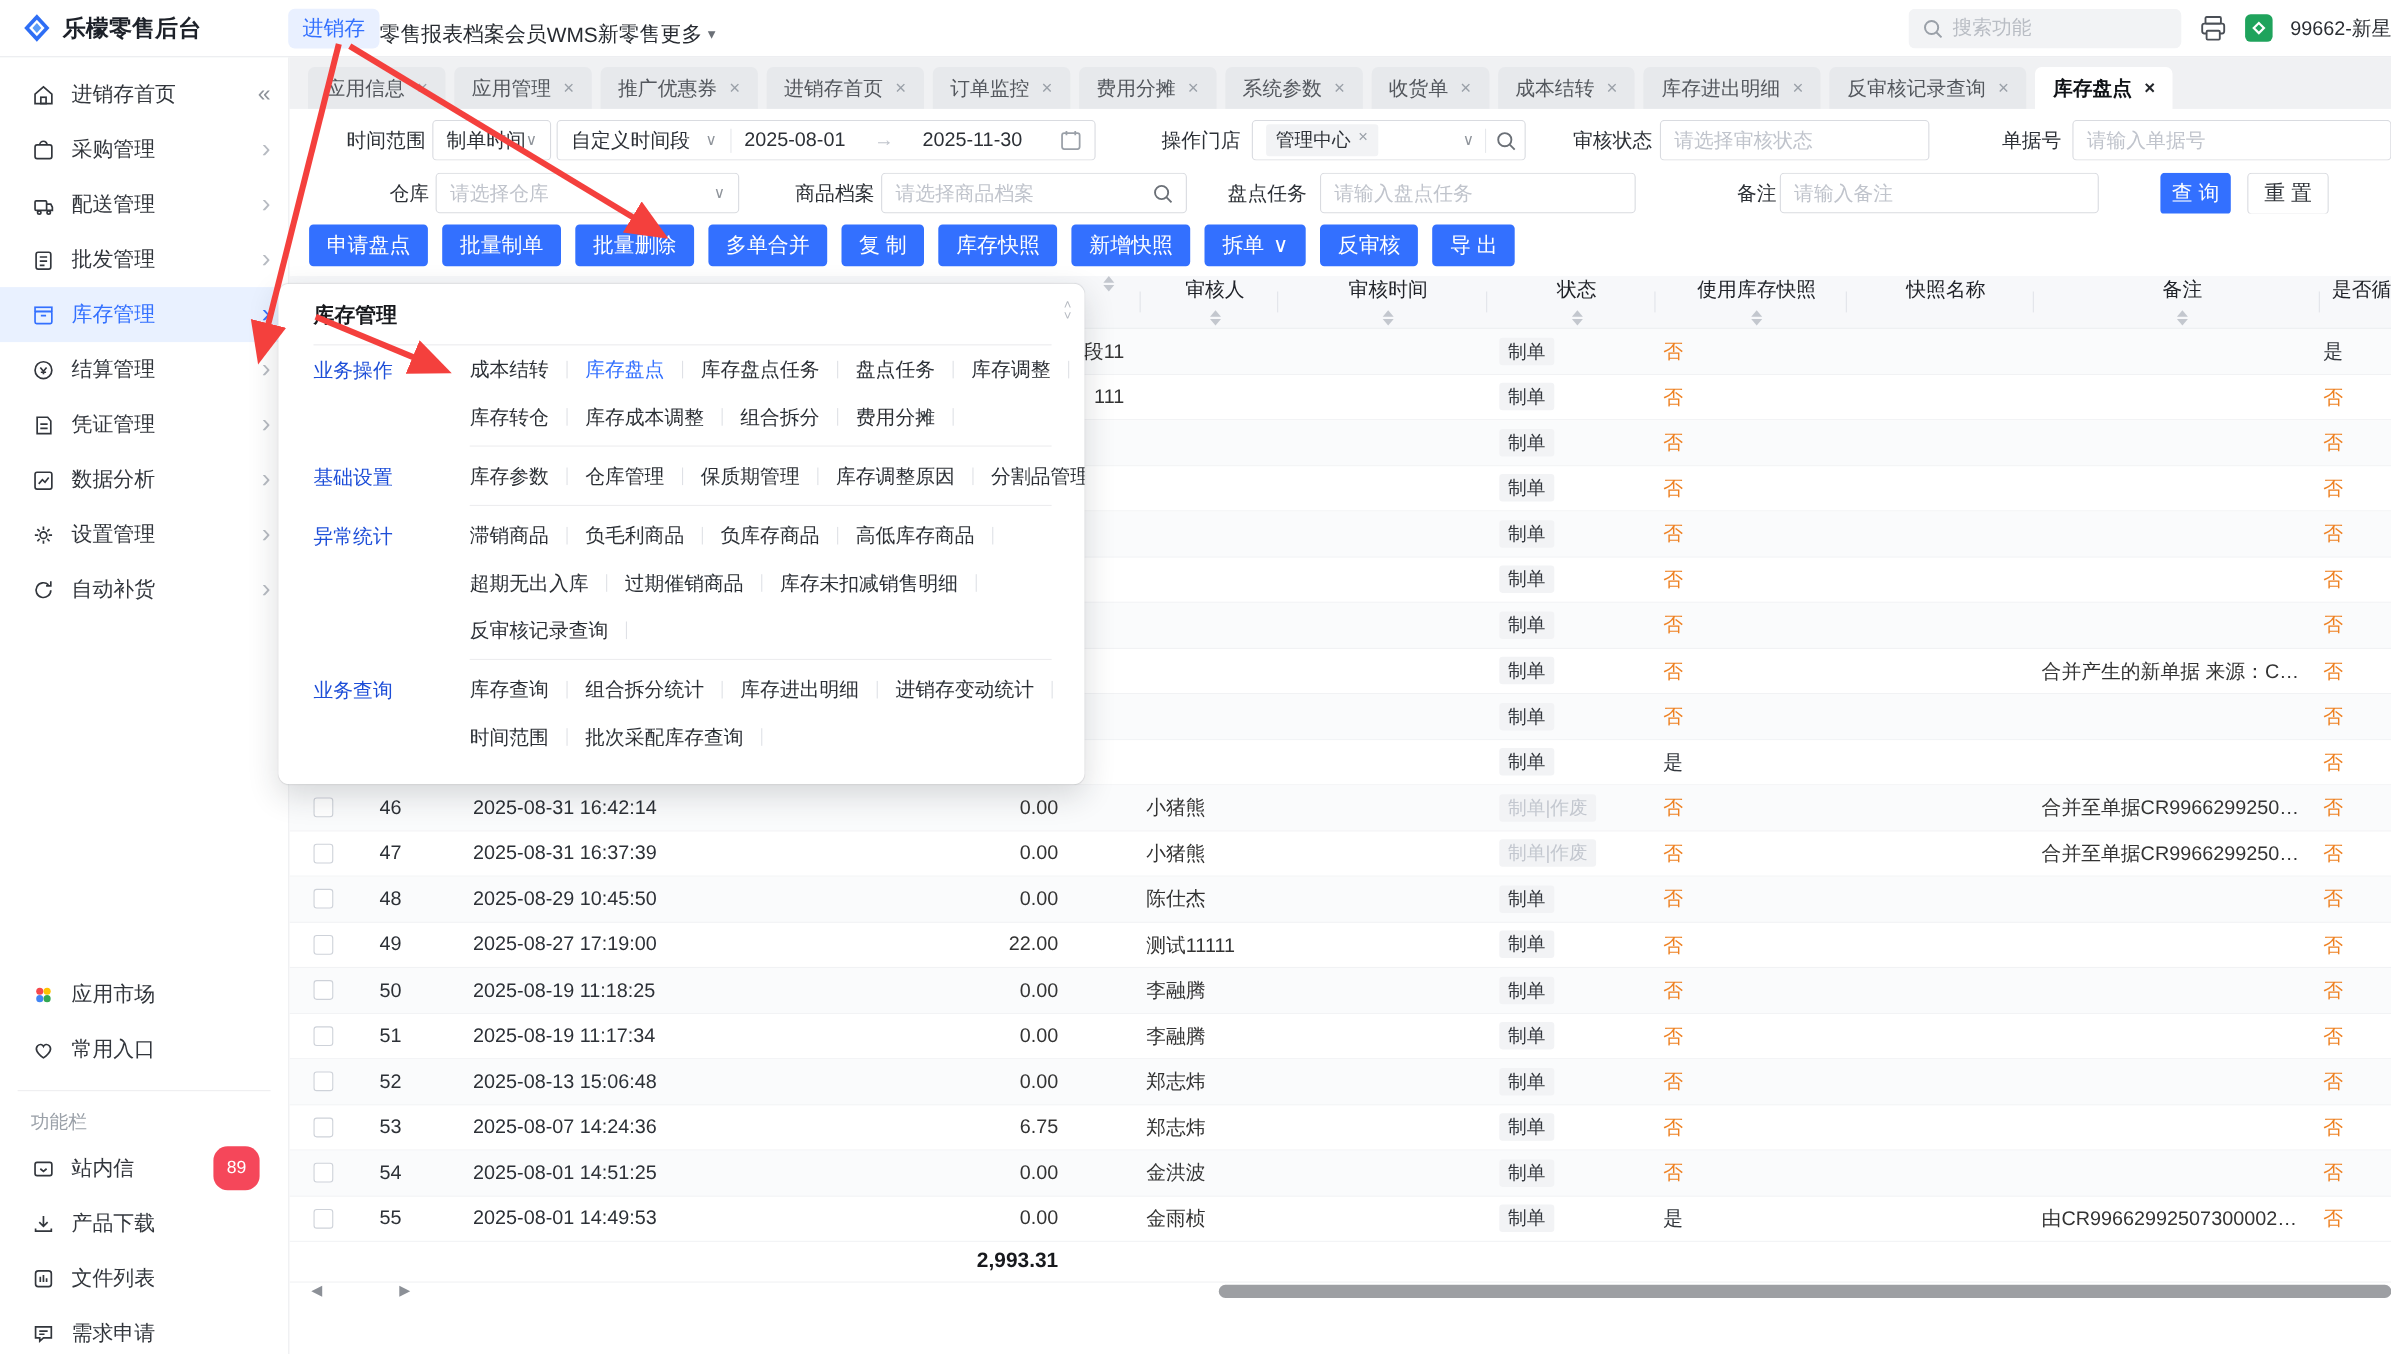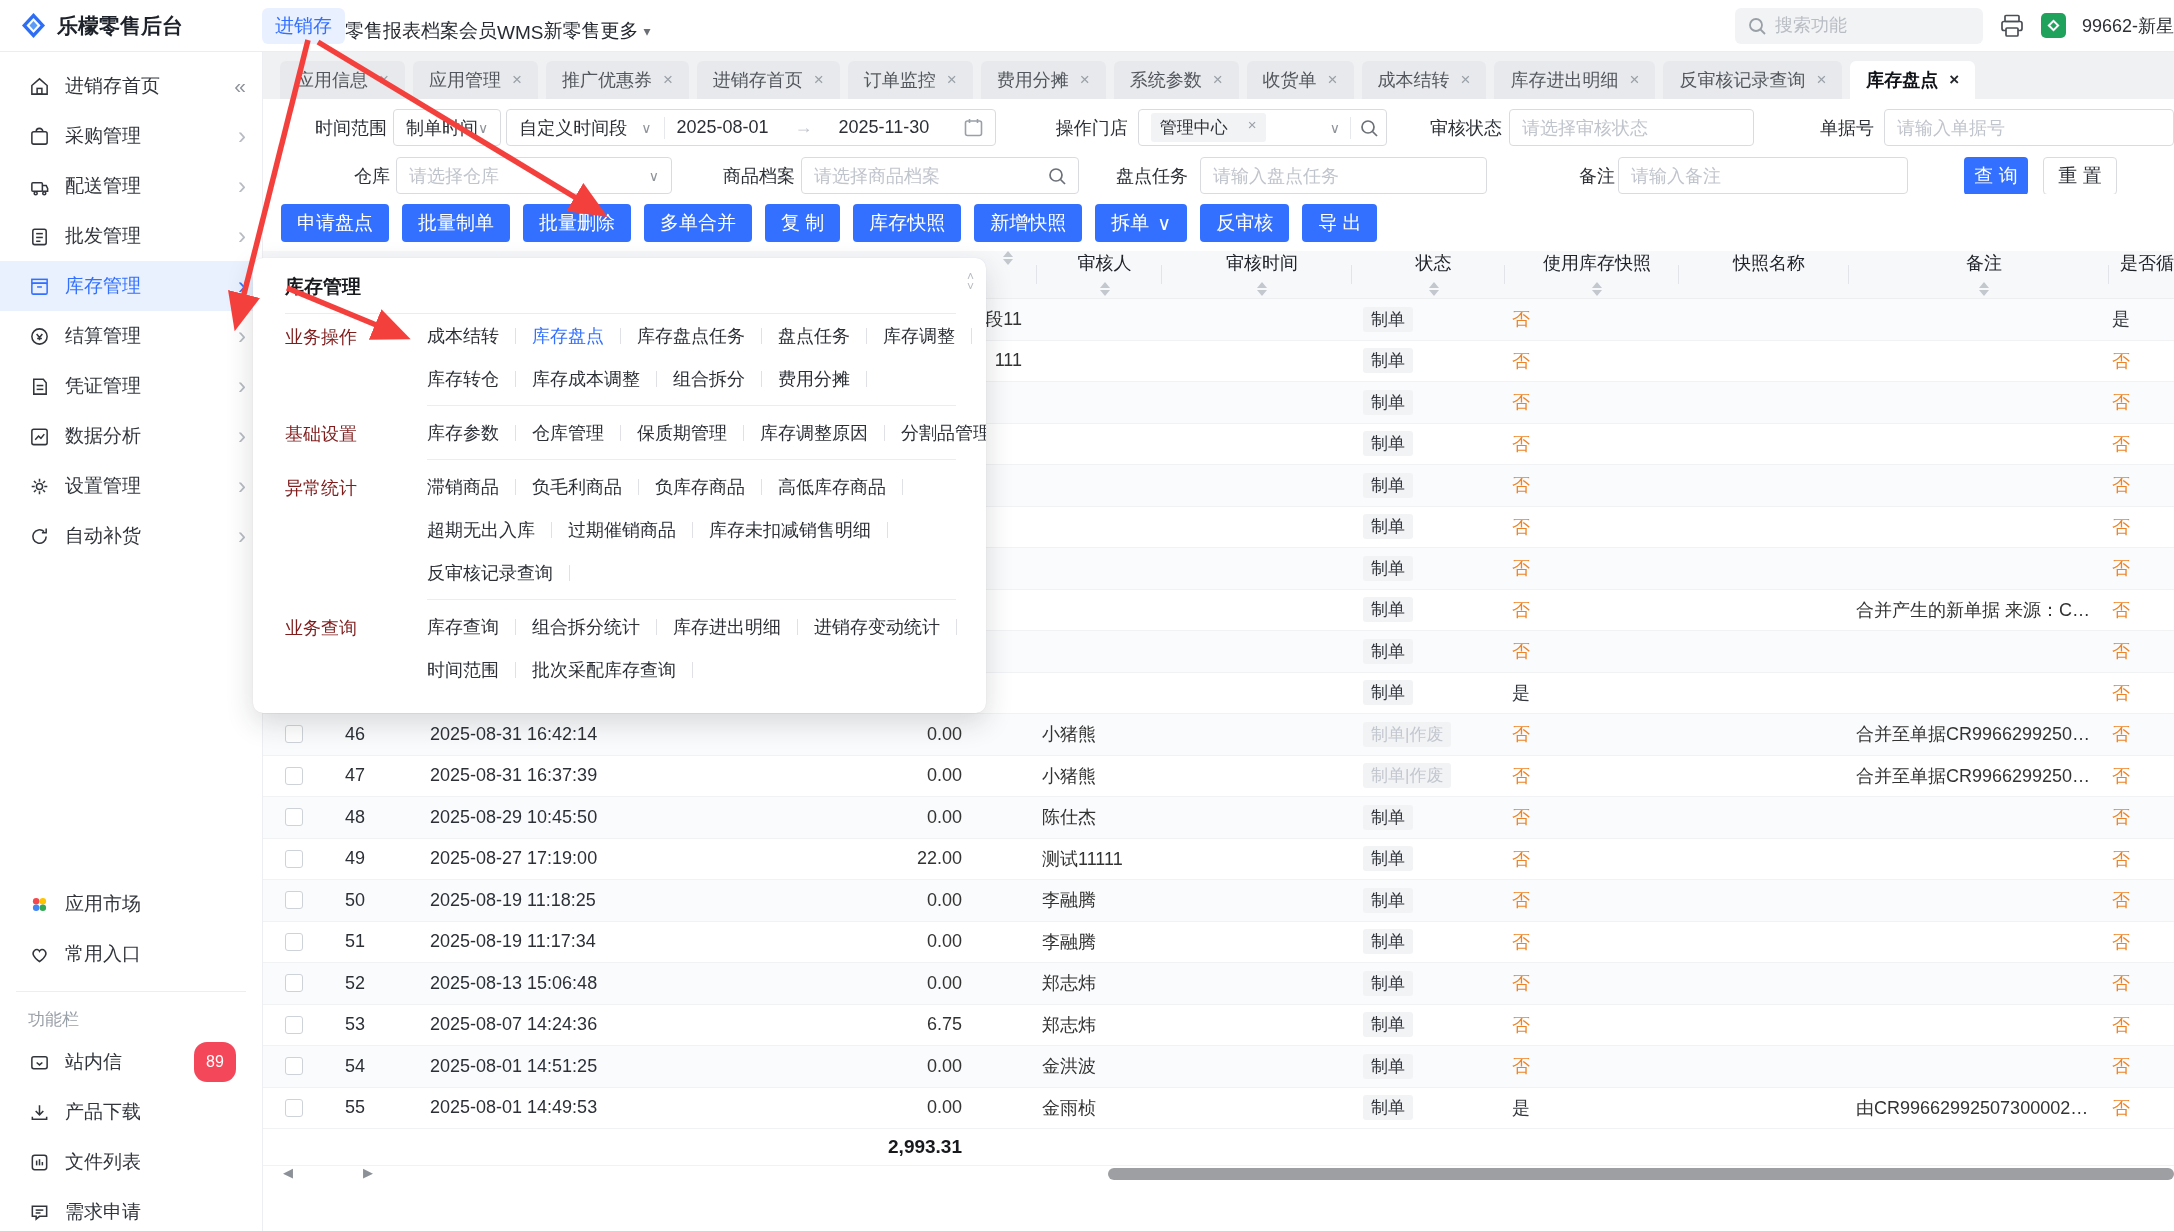--- a/index.html
+++ b/index.html
@@ -56,21 +56,21 @@
   
   .frow { position:absolute; left:0; right:0; height:37px; display:flex; align-items:center; overflow:hidden; }
   .frow1 { top:10px; } .frow2 { top:58px; }
   .flabel { font-size:18px; color:#2c3036; white-space:nowrap; }
   .ctrl { height:37px; border:1px solid #d9dbe0; border-radius:4px; background:#fff; display:flex;
           align-items:center; padding:0 12px; font-size:18px; color:#2c3036; white-space:nowrap; }
   .ctrl .ph { color:#c0c4cc; }
   .ctrl .caret { margin-left:auto; color:#8f949b; font-size:14px; }
   .vdiv { width:1px; height:22px; background:#e6e8ec; margin:0 12px; }
   .tag { background:#f2f3f5; border-radius:3px; padding:3px 9px; font-size:17px; color:#2c3036;
-         display:flex; align-items:flex-start; gap:20px; }
+         display:flex; align-items:flex-start; gap:7px; }
   .tag .x { color:#9aa0a8; font-size:15px; }
   .btn-primary { background:#3370ff; color:#fff; border:none; border-radius:4px; height:38px;
                  display:flex; align-items:center; justify-content:center; padding:0 17px; font-size:19px;
                  cursor:pointer; white-space:nowrap; font-family:inherit; }
   .btn-plain { background:#fff; border:1px solid #d9dbe0; border-radius:4px; height:38px; color:#2c3036;
                display:flex; align-items:center; justify-content:center; padding:0 17px; font-size:19px;
                cursor:pointer; white-space:nowrap; font-family:inherit; }
   .actions { position:absolute; top:105px; left:0; display:flex; gap:13px; padding-left:18px; }
   .actions .btn-primary { padding:0 16px; gap:8px; }
   
@@ -107,21 +107,21 @@
   .scroll-arrows span { cursor:pointer; }
   
   .menu-panel { position:absolute; left:253px; top:258px; width:733px; height:455px; background:#fff;
                 border-radius:10px; box-shadow:0 10px 28px rgba(31,35,41,.16), 0 0 1px rgba(31,35,41,.12);
                 z-index:40; padding:16px 30px 0 32px; overflow:hidden; }
   .menu-title { font-size:19px; font-weight:700; color:#17191d; }
   .menu-divider { height:1px; background:#ececee; margin-top:13px; }
   .menu-scrollhint { position:absolute; right:12px; top:14px; color:#b7bbc2; font-size:12px; line-height:10px;
                      display:flex; flex-direction:column; align-items:center; }
   .msec { display:flex; }
-  .msec-label { width:142px; flex-shrink:0; color:#7f1d1d; font-size:18px; padding-top:11px; }
+  .msec-label { width:142px; flex-shrink:0; color:#1d4ed8; font-size:18px; padding-top:11px; }
   .msec-lines { flex:1; }
   .mline { display:flex; align-items:center; height:43px; }
   .mlink { font-size:18px; color:#2c3036; cursor:pointer; white-space:nowrap; }
   .mlink.active { color:#3370ff; }
   .msep { width:1px; height:16px; background:#dfe1e6; margin:0 16px; }
   .msec-divider { height:1px; background:#ededef; margin-left:142px; margin:5px 0 5px 142px; }
   
   .annot { position:absolute; left:0; top:0; width:2174px; height:1231px; z-index:60; pointer-events:none; }
 </style>
 </head>

